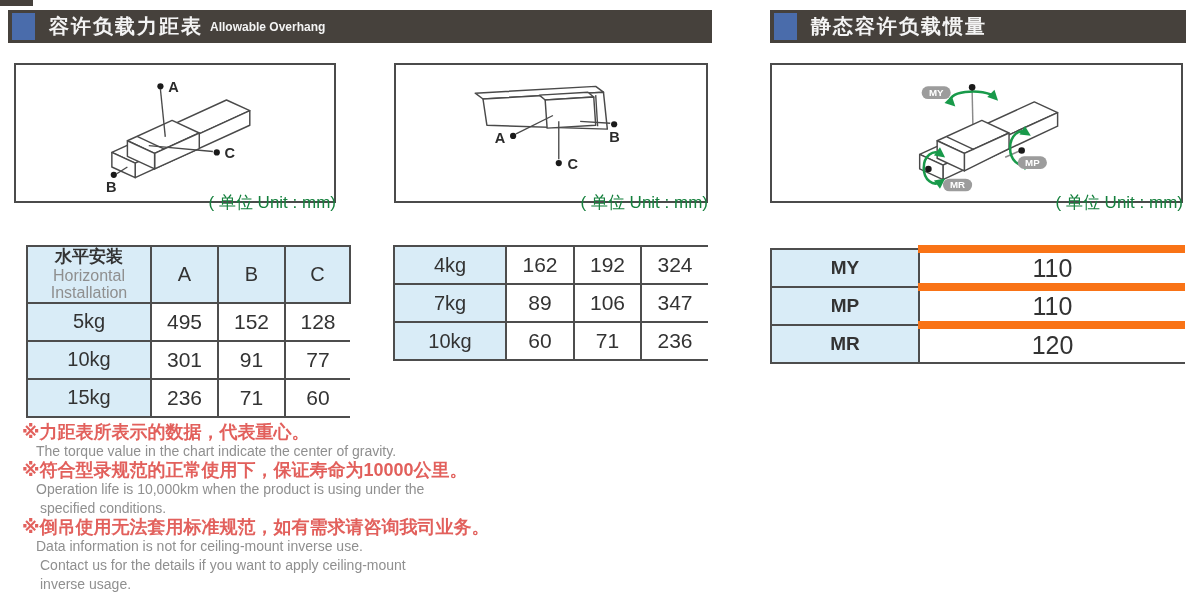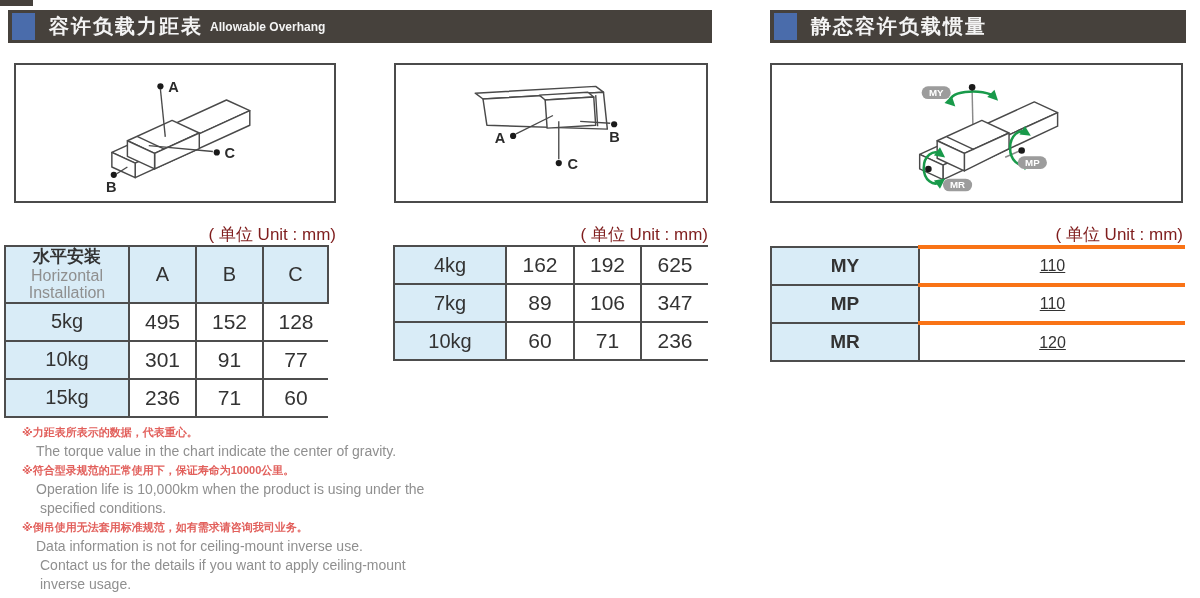--- a/index.html
+++ b/index.html
@@ -27,50 +27,50 @@
   .iso { stroke:#4a4a4a; stroke-width:1.5; fill:#ffffff; stroke-linejoin:round; }
   .leader { stroke:#4a4a4a; stroke-width:1.4; fill:none; }
   .stem { stroke:#8a8a8a; stroke-width:1.5; fill:none; }
   .dot { fill:#1a1a1a; }
   .dlabel { font-family:"Liberation Sans",sans-serif; font-size:15px; font-weight:bold; fill:#2b2b2b; }
   .garc { stroke:#189a4a; stroke-width:2.6; fill:none; stroke-linecap:round; }
   .pill { fill:#9c9c9c; }
   .pill-text { font-family:"Liberation Sans",sans-serif; font-size:10px; font-weight:bold; fill:#ffffff; text-anchor:middle; }
 
   
-  .unit { position:absolute; top:220px; height:30px; line-height:30px; text-align:right; font-size:17px; color:#7f1d1d; }
+  .unit { position:absolute; top:188px; height:30px; line-height:30px; text-align:right; font-size:17px; color:#15803d; }
   #unit1 { left:14px;  width:322px; }
   #unit2 { left:394px; width:314px; }
   #unit3 { left:770px; width:413px; }
 
   
   .otable { position:absolute; top:245px; border-collapse:collapse; table-layout:fixed; }
-  #t1 { left:4px;  width:323px; }
+  #t1 { left:26px;  width:323px; }
   #t2 { left:393px; width:314px; }
   .otable th, .otable td { border:2px solid #4d4d4d; text-align:center; vertical-align:middle; color:#333; font-weight:normal; }
   .otable tr.hrow { height:46px; }
   .otable tr.drow { height:38px; }
   .otable tr.drow td:last-child { border-right:none; }
   .blue { background:#d9ecf7; }
   .loadhead .zh { font-size:17px; font-weight:bold; color:#333; line-height:1.15; display:block; }
   .loadhead .en { font-size:16px; color:#8f8f8f; line-height:1.1; display:block; }
   .colhead { font-size:20px; }
   .loadcell { font-size:20px; }
   .numcell { font-size:21px; }
 
   
   #t3 { position:absolute; left:770px; top:245px; width:415px; border-collapse:collapse; table-layout:fixed; }
   #t3 tr { height:38px; }
   #t3 td { text-align:center; vertical-align:middle; color:#333; }
   #t3 td.mlabel { width:148px; background:#d9ecf7; border:2px solid #4d4d4d; font-size:19px; font-weight:bold; }
-  #t3 td.mvalue { border-top:4px solid #f97316; border-bottom:2px solid #4d4d4d; border-right:none; font-size:16px;text-decoration:underline; }
+  #t3 td.mvalue { border-top:8px solid #f97316; border-bottom:2px solid #4d4d4d; border-right:none; font-size:25px; }
 
   
   .notes { position:absolute; left:22px; top:423px; width:480px; }
-  .n-zh { color:#e2605c; font-weight:bold; font-size:11px; line-height:19px; white-space:nowrap; }
+  .n-zh { color:#e2605c; font-weight:bold; font-size:18px; line-height:19px; white-space:nowrap; }
   .n-en { color:#8f8f8f; font-size:14px; line-height:19px; padding-left:14px; white-space:nowrap; }
   .n-en.cont { padding-left:18px; }
 </style>
 </head>
 <body>
 
 <div id="page">
 
   <div class="corner-mark"></div>
 
@@ -215,21 +215,21 @@
         <col style="width:112px">
         <col style="width:68px">
         <col style="width:67px">
         <col style="width:67px">
       </colgroup>
     <tbody>
     <tr class="drow">
       <td class="blue loadcell">4kg</td>
       <td class="numcell">162</td>
       <td class="numcell">192</td>
-      <td class="numcell">625</td>
+      <td class="numcell">324</td>
     </tr>
     <tr class="drow">
       <td class="blue loadcell">7kg</td>
       <td class="numcell">89</td>
       <td class="numcell">106</td>
       <td class="numcell">347</td>
     </tr>
     <tr class="drow">
       <td class="blue loadcell">10kg</td>
       <td class="numcell">60</td>

